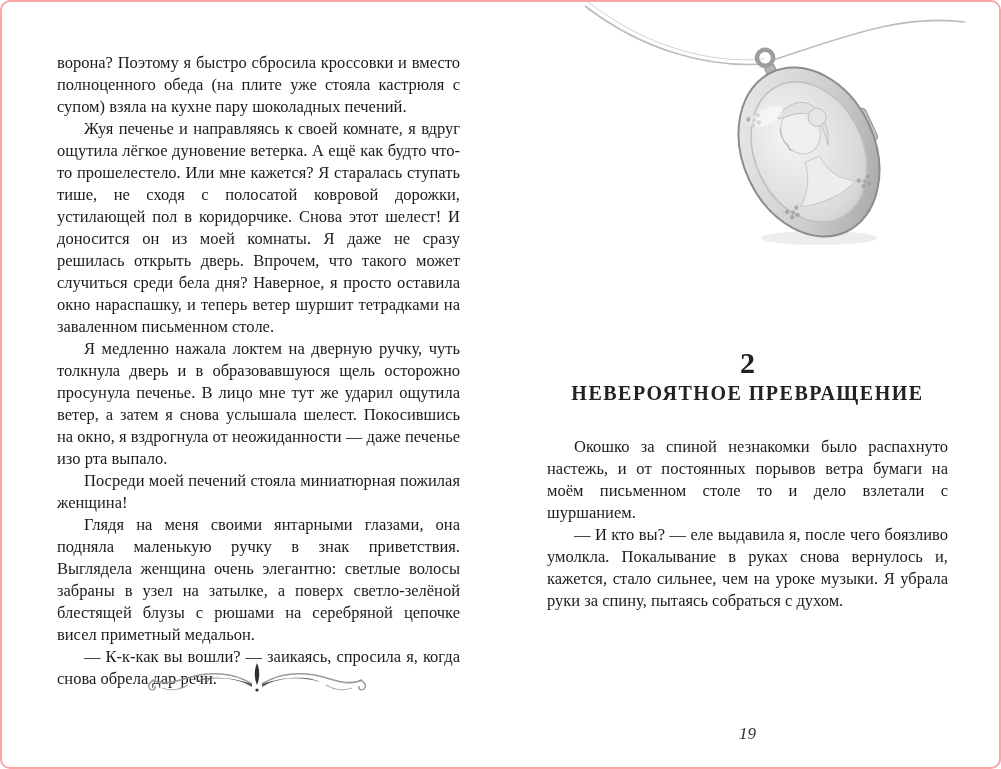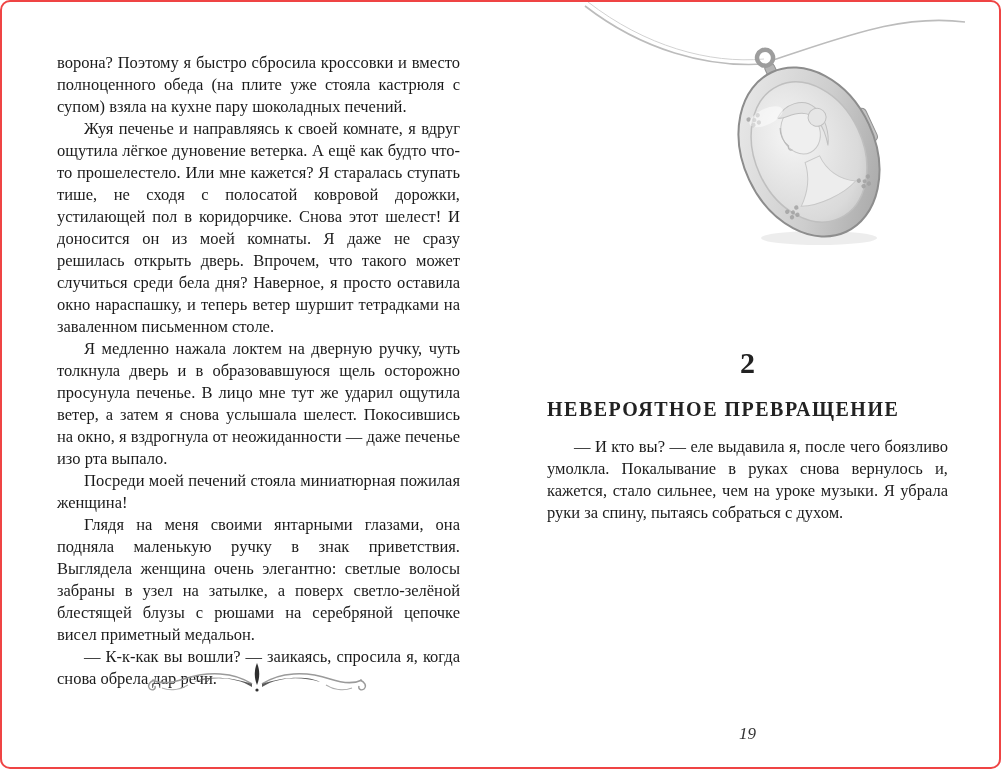--- a/index.html
+++ b/index.html
@@ -1,21 +1,21 @@
 <!DOCTYPE html>
 <html><head>
 <meta charset="utf-8">
 <style>
   html,body{margin:0;padding:0;background:#ffffff;}
   .book{
     position:relative;
     width:1001px;height:769px;
     box-sizing:border-box;
     background:#ffffff;
-    border:2px solid #ef4444;
+    border:2px solid #fca5a5;
     border-radius:10px;
     font-family:"Liberation Serif","DejaVu Serif",serif;
     color:#1b1b1b;
     overflow:hidden;
   }
   .page{position:absolute;top:0;bottom:0;}
   .page-left{left:0;width:500px;}
   .page-right{left:501px;width:500px;}
 
   .left-text{
@@ -27,22 +27,22 @@
 
   .divider{position:absolute;left:140px;top:658px;width:230px;height:44px;}
 
   .locket-art{position:absolute;left:545px;top:0;width:420px;height:248px;}
 
   .chapter-number{
     position:absolute;left:545px;top:344px;width:401px;
     text-align:center;font-size:30px;font-weight:bold;color:#222;
   }
   .chapter-title{
-    position:absolute;left:545px;top:396px;width:401px;
-    text-align:left;font-size:20px;font-weight:bold;
+    position:absolute;left:545px;top:380px;width:401px;
+    text-align:center;font-size:20px;font-weight:bold;
     letter-spacing:1.5px;color:#222;white-space:nowrap;
   }
   .right-text{
     position:absolute;left:545px;top:434px;width:401px;
     font-size:16.5px;line-height:22px;text-align:justify;
   }
   .page-number{
     position:absolute;left:545px;top:722px;width:401px;
     text-align:center;font-size:17px;font-style:italic;color:#333;
   }
@@ -139,18 +139,19 @@
       </g>
 
       <ellipse cx="238" cy="100" rx="18" ry="8" fill="#ffffff" opacity="0.5"></ellipse>
     </g>
   </svg>
 
   <div class="chapter-number">2</div>
   <div class="chapter-title">НЕВЕРОЯТНОЕ ПРЕВРАЩЕНИЕ</div>
 
   <div class="right-text">
+    <p>Окошко за спиной незнакомки было распахнуто настежь, и от постоянных порывов ветра бумаги на моём письменном столе то и дело взлетали с шуршанием.</p>
     <p>— И кто вы? — еле выдавила я, после чего боязливо умолкла. Покалывание в руках снова вернулось и, кажется, стало сильнее, чем на уроке музыки. Я убрала руки за спину, пытаясь собраться с духом.</p>
   </div>
 
   <div class="page-number">19</div>
 
 </div>
 
 </body></html>

